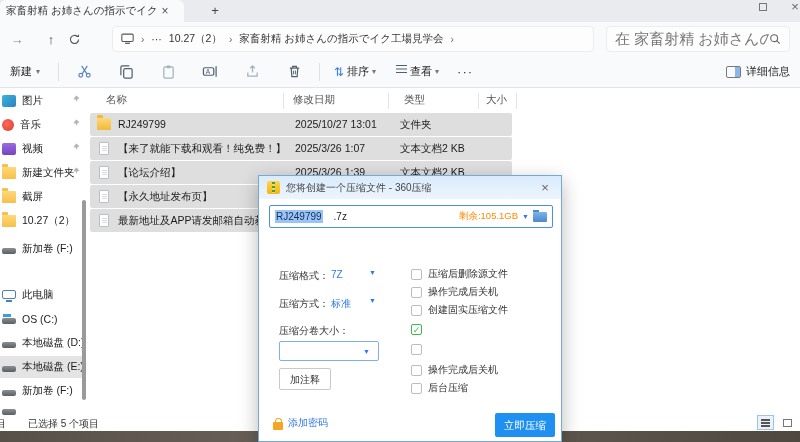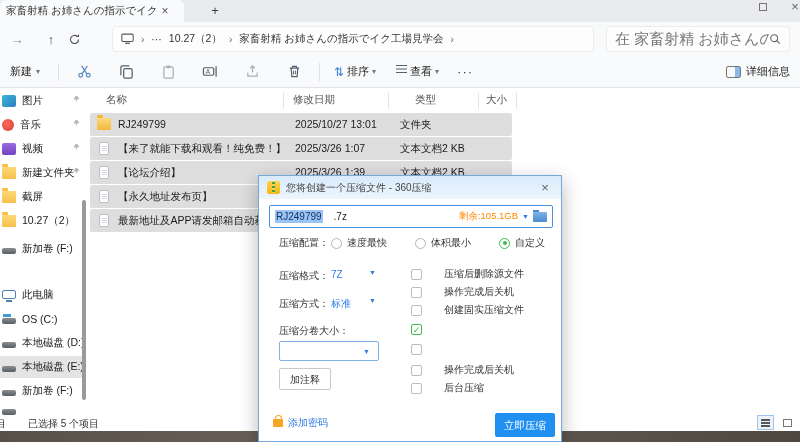--- a/index.html
+++ b/index.html
@@ -121,23 +121,23 @@
   .fld-arrow { position:absolute; left:110px; color:#2f7ae5; font-size:7px; top:2px; }
   .split-dd { position:absolute; left:20px; top:165px; width:100px; height:20px; border:1px solid #7fb0e8; border-radius:2px; }
   .split-dd .dd-arrow { position:absolute; right:4px; top:6px; }
   .comment-btn { position:absolute; left:20px; top:192px; width:52px; height:22px; border:1px solid #c9c9c9; border-radius:2px;
                  text-align:center; line-height:22px; color:#333; background:#fff; }
 
   .cb { position:absolute; left:152px; display:flex; align-items:center; gap:6px; }
   .cbox { width:11px; height:11px; border:1px solid #bdbdbd; border-radius:2px; background:#fff; flex:none;
           font-size:9px; line-height:10px; text-align:center; color:transparent; }
   .cb.on .cbox { border-color:#3dba4e; color:#3dba4e; }
-  .cb .cb-label { white-space:nowrap;margin-left:16px; }
-
-  .pwd { position:absolute; left:14px; top:240px; display:flex; align-items:flex-start; gap:5px; color:#2f7ae5; }
+  .cb .cb-label { white-space:nowrap; }
+
+  .pwd { position:absolute; left:14px; top:240px; display:flex; align-items:flex-end; gap:5px; color:#2f7ae5; }
   .lock { width:10px; height:8px; background:#f5a623; border-radius:1px; position:relative; margin-top:3px;}
   .lock::before { content:""; position:absolute; left:1.5px; top:-4px; width:5px; height:4px; border:1.5px solid #f5a623;
                   border-bottom:none; border-radius:4px 4px 0 0; }
   .go-btn { position:absolute; left:236px; top:237px; width:60px; height:24px; background:#1f8ff2; color:#fff; border:none;
             border-radius:2px; font-size:10.5px; text-align:center; line-height:24px; }
 
   svg.icn { display:block; }
 </style>
 </head>
 <body>
@@ -316,21 +316,21 @@
     <div class="side-item" style="top:316px;height:12px;overflow:hidden">
         <span class="ic ic-drive"></span>
       </div>
     <div class="sbar"></div>
   </div>
 
   <div class="filearea">
     <div class="cols">
       <span style="left:18px">名称</span>
       <span style="left:205px">修改日期</span>
-      <span style="left:327px">类型</span>
+      <span style="left:316px">类型</span>
       <span style="left:398px">大小</span>
       <span class="colsep" style="left:195px"></span>
       <span class="colsep" style="left:300px"></span>
       <span class="colsep" style="left:390px"></span>
       <span class="colsep" style="left:428px"></span>
     </div>
     <div class="row sel" style="top:25px">
       <span class="fic folder"></span>
       <span class="r-name">RJ249799</span>
       <span class="r-date">2025/10/27 13:01</span>
@@ -385,35 +385,20 @@
 
     <div class="fname">
       <span class="seltxt">RJ249799</span>
       <span class="ext">.7z</span>
       <span class="spacer"></span>
       <span class="remain">剩余:105.1GB</span>
       <span class="dd-arrow">▼</span>
       <span class="browse"></span>
     </div>
 
-    <div class="cfg-row">
-      <span class="cfg-label" style="left:10px">压缩配置：</span>
-      <span class="radio" style="left:62px">
-          <span class="rdot"></span>
-          <span>速度最快</span>
-        </span>
-      <span class="radio" style="left:146px">
-          <span class="rdot"></span>
-          <span>体积最小</span>
-        </span>
-      <span class="radio on" style="left:230px">
-          <span class="rdot"></span>
-          <span>自定义</span>
-        </span>
-    </div>
 
     <span class="fld-label" style="top:93px">压缩格式：</span>
     <span class="fld-value" style="top:93px">7Z</span>
     <span class="fld-arrow" style="top:93px">▼</span>
 
     <span class="fld-label" style="top:121px">压缩方式：</span>
     <span class="fld-value" style="top:121px">标准</span>
     <span class="fld-arrow" style="top:121px">▼</span>
 
     <span class="fld-label" style="top:148px">压缩分卷大小：</span>

